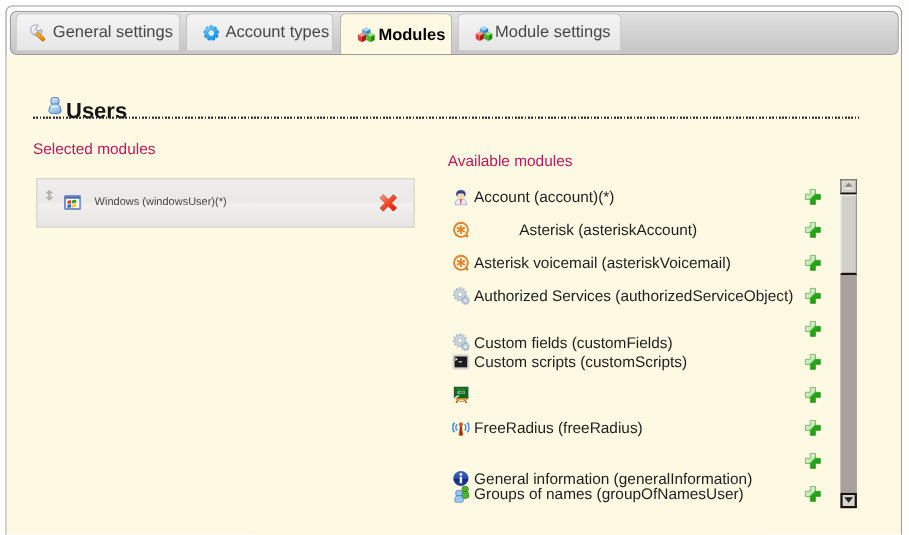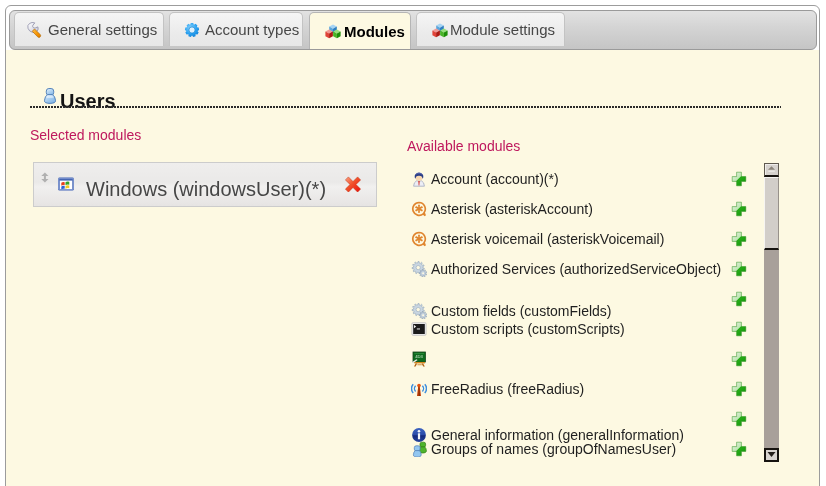--- a/index.html
+++ b/index.html
@@ -122,42 +122,42 @@
   </svg>
 <svg class="icon16" style="position:absolute;left:58px;top:176px;" viewBox="0 0 16 16">
     <rect x="0.2" y="1.6" width="15.6" height="13" rx="1.4" fill="#4565b2"></rect>
     <rect x="0.9" y="2.3" width="14.2" height="11.6" rx="0.9" fill="none" stroke="#96abdf" stroke-width="0.7"></rect>
     <rect x="1.8" y="4.6" width="12.4" height="8.6" fill="#ffffff"></rect>
     <path d="M3.3 6.8 Q4.7 5.5 6.7 6.2 L6.7 9.2 Q4.7 8.6 3.3 9.7 Z" fill="#e8401c"></path>
     <path d="M7.5 6.3 Q8.9 5 11.3 5.8 L11.3 8.7 Q8.9 8 7.5 9.3 Z" fill="#36a426"></path>
     <path d="M3.3 10.5 Q4.7 9.3 6.7 10 L6.7 12.8 Q4.7 12.3 3.3 13.3 Z" fill="#2d62d8"></path>
     <path d="M7.5 10.1 Q8.9 8.9 11.3 9.6 L11.3 12.3 Q8.9 11.7 7.5 13 Z" fill="#f4cb23"></path>
   </svg>
-<div style="position:absolute;left:86px;top:178px;font-size:20px;color:#464646;">Windows (windowsUser)(*)</div>
+<div style="position:absolute;left:86px;top:178px;font-size:10px;color:#464646;">Windows (windowsUser)(*)</div>
 <svg class="icon16" style="position:absolute;left:345px;top:176px;" viewBox="0 0 16 16">
     <defs>
       <linearGradient id="xg" x1="0" y1="0" x2="1" y2="1">
         <stop offset="0" stop-color="#fba384"></stop>
         <stop offset="0.45" stop-color="#f1502a"></stop>
         <stop offset="1" stop-color="#e80b0b"></stop>
       </linearGradient>
     </defs>
     <path d="M3.4 0.9 L8 5.5 L12.6 0.9 L15.6 3.9 L11 8.5 L15.6 13.1 L12.6 16.1 L8 11.5 L3.4 16.1 L0.4 13.1 L5 8.5 L0.4 3.9 Z" fill="url(#xg)" stroke="#c03010" stroke-width="0.5"></path>
   </svg>
 <div class="avrow" style="top:164px;">
     <svg class="icon16" viewBox="0 0 16 16">
       <path d="M2.6 15.2 Q2.8 11.2 5.4 9.9 L10.6 9.9 Q13.2 11.2 13.4 15.2 Z" fill="#eceef5" stroke="#9aa0b8" stroke-width="0.7"></path>
       <path d="M7.3 10 L8.7 10 L8.3 14.6 L7.7 14.6 Z" fill="#d42a1e"></path>
       <circle cx="8" cy="6" r="3.7" fill="#f9d8b0"></circle>
       <path d="M3.7 6.6 Q3.1 2 8 1.7 Q12.9 2 12.3 6.6 L11.2 7.8 Q11.8 4.7 8 4.7 Q4.2 4.7 4.8 7.8 Z" fill="#2c3f85"></path>
       <path d="M4.3 3.9 Q5.8 1.6 8 1.6 Q10.2 1.6 11.7 3.9 Q10 2.9 8 2.9 Q6 2.9 4.3 3.9 Z" fill="#4a5aa6"></path>
     </svg>
     <span>Account (account)(*)</span>
   </div>
-<div class="avrow" style="top:194px;">
+<div class="avrow" style="top:194px;gap:41px;">
     <svg class="icon16" viewBox="0 0 16 16">
       <path d="M8 1.5 A6.4 6.4 0 1 0 12.2 12.9 L14.2 14.5 L13 11.7 A6.4 6.4 0 0 0 8 1.5 Z" fill="none" stroke="#e0862f" stroke-width="1.7"></path>
       <path d="M7 3.8 L9 3.8 L8.7 6.3 L11 5 L12 6.7 L9.6 7.8 L12 8.9 L11 10.6 L8.7 9.3 L9 11.8 L7 11.8 L7.3 9.3 L5 10.6 L4 8.9 L6.4 7.8 L4 6.7 L5 5 L7.3 6.3 Z" fill="#e0862f"></path>
     </svg>
     <span>Asterisk (asteriskAccount)</span>
   </div>
 <div class="avrow" style="top:224px;">
     <svg class="icon16" viewBox="0 0 16 16">
       <path d="M8 1.5 A6.4 6.4 0 1 0 12.2 12.9 L14.2 14.5 L13 11.7 A6.4 6.4 0 0 0 8 1.5 Z" fill="none" stroke="#e0862f" stroke-width="1.7"></path>
       <path d="M7 3.8 L9 3.8 L8.7 6.3 L11 5 L12 6.7 L9.6 7.8 L12 8.9 L11 10.6 L8.7 9.3 L9 11.8 L7 11.8 L7.3 9.3 L5 10.6 L4 8.9 L6.4 7.8 L4 6.7 L5 5 L7.3 6.3 Z" fill="#e0862f"></path>

